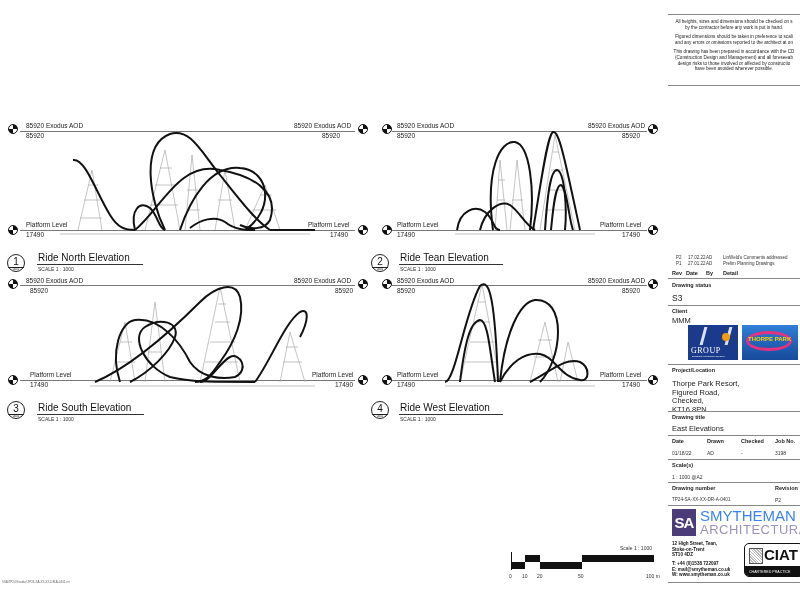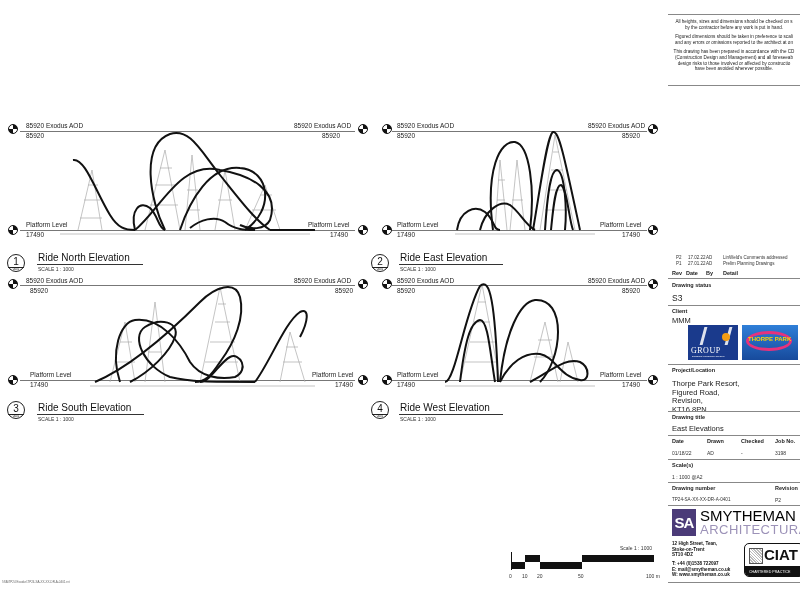--- a/index.html
+++ b/index.html
@@ -111,21 +111,21 @@
       <path d="M78 100 C85 60 92 5 98 2 C104 0 110 30 125 100"></path>
       <path d="M90 100 C92 70 95 40 102 40 C110 42 112 80 110 100"></path>
       <path d="M96 100 C98 80 100 55 106 55 C112 58 114 90 118 100"></path>
     </g>
   </svg>
 
   <div class="vnum" style="left:371px;top:254px">
     <span class="n">2</span>
     <span class="s">0401</span>
   </div>
-  <div class="vtitle" style="left:400px;top:252px">Ride East Elevation</div>
+  <div class="vtitle" style="left:400px;top:252px">Ride Tean Elevation</div>
   <div class="hline" style="left:399px;top:264px;width:104px;background:#333"></div>
   <div class="vscale" style="left:400px;top:266px">SCALE    1 : 1000</div>
 </div>
 
 <div>
   <div class="datum" style="left:8px;top:279px"></div>
   <div class="lvl" style="left:26px;top:277px">85920 Exodus AOD</div>
   <div class="lvl" style="left:30px;top:287px">85920</div>
   <div class="hline" style="left:20px;top:285px;width:335px"></div>
   <div class="lvl" style="left:294px;top:277px">85920 Exodus AOD</div>
@@ -254,21 +254,21 @@
   <div class="abs" style="left:742px;top:325px;width:56px;height:35px;background:linear-gradient(#2f7fd8,#174a9c);overflow:hidden">
     <div class="abs" style="left:4px;top:6px;width:46px;height:20px;border:3px solid #e6327c;border-radius:50%;box-sizing:border-box"></div>
     <div class="abs" style="left:6px;top:11px;font-size:6px;font-weight:bold;color:#ffd400;white-space:nowrap">THORPE PARK</div>
   </div>
   <div class="hline" style="left:668px;top:364px;width:132px;background:#888"></div>
 
   <div class="lbl" style="left:672px;top:367px">Project/Location</div>
   <div class="val" style="left:672px;top:380px;line-height:8.5px">
     <div>Thorpe Park Resort,</div>
     <div>Figured Road,</div>
-    <div>Revision,</div>
+    <div>Checked,</div>
     <div>KT16 8PN</div>
   </div>
   <div class="hline" style="left:668px;top:411px;width:132px;background:#888"></div>
 
   <div class="lbl" style="left:672px;top:414px">Drawing title</div>
   <div class="val" style="left:672px;top:424px">East Elevations</div>
   <div class="hline" style="left:668px;top:435px;width:132px;background:#888"></div>
 
   <div class="lbl" style="left:672px;top:438px">Date</div>
   <div class="lbl" style="left:707px;top:438px">Drawn</div>
@@ -284,21 +284,21 @@
   <div class="small" style="left:672px;top:474px;font-size:5px">1 : 1000 @A2</div>
   <div class="hline" style="left:668px;top:482px;width:132px;background:#888"></div>
 
   <div class="lbl" style="left:672px;top:485px">Drawing number</div>
   <div class="lbl" style="left:775px;top:485px">Revision</div>
   <div class="small" style="left:672px;top:497px;font-size:4.6px">TP24-SA-XX-XX-DR-A-0401</div>
   <div class="small" style="left:775px;top:497px;font-size:5px">P2</div>
   <div class="hline" style="left:668px;top:505px;width:132px;background:#888"></div>
 
   <div class="abs" style="left:672px;top:509px;width:24px;height:27px;background:#4b3b78;color:#fff;font-weight:bold;font-size:15px;line-height:27px;text-align:center;letter-spacing:-1px">SA</div>
-  <div class="abs" style="left:700px;top:507px;font-size:15px;color:#000000;white-space:nowrap">SMYTHEMAN</div>
+  <div class="abs" style="left:700px;top:507px;font-size:15px;color:#3b82f6;white-space:nowrap">SMYTHEMAN</div>
   <div class="abs" style="left:700px;top:522px;font-size:13px;color:#9c92b8;white-space:nowrap;letter-spacing:0.5px">ARCHITECTURAL</div>
   <div class="abs" style="left:672px;top:541px;font-size:4.6px;font-weight:bold;line-height:5.5px">
     <div>12 High Street, Tean,</div>
     <div>Stoke-on-Trent</div>
     <div>ST10 4DZ</div>
   </div>
   <div class="abs" style="left:672px;top:561px;font-size:4.6px;font-weight:bold;line-height:5.5px">
     <div>T:  +44 (0)1538 722097</div>
     <div>E:  mail@smytheman.co.uk</div>
     <div>W: www.smytheman.co.uk</div>

